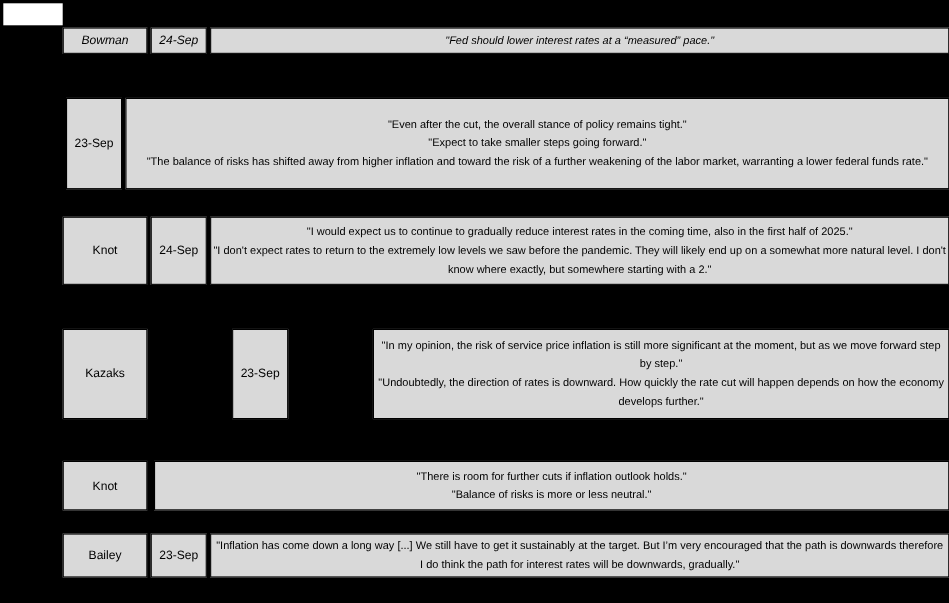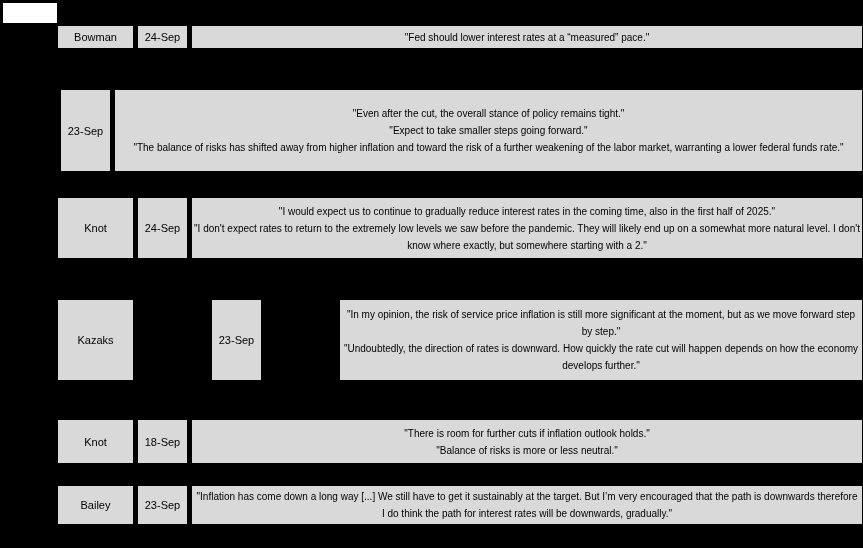--- a/index.html
+++ b/index.html
@@ -26,21 +26,21 @@
     border:1px solid var(--border);
     box-sizing:border-box;
     display:flex;flex-direction:column;align-items:center;justify-content:center;
     text-align:center;
   }
   .cell.name{flex:0 0 77px;font-size:11px;}
   .cell.date{flex:0 0 51px;font-size:11px;text-align:right;}
   .cell.quote{flex:1 1 auto;font-size:10px;line-height:17px;padding:1px 2px;}
   .quote-line{width:100%;}
   
-  .r0{top:25px;height:24px;}
+  .r0{top:25px;height:24px;font-style:italic;}
   .r1{top:89px;height:83px;}
   .r2{top:197px;height:62px;}
   .r3{top:299px;height:82px;gap:37px;}
   .r4{top:419px;height:45px;}
   .r5{top:485px;height:40px;}
 </style>
 </head>
 <body>
 
 <div class="corner-box"></div>
@@ -84,21 +84,20 @@
   <div class="gap"></div>
   <div class="cell quote">
     <div class="quote-line">"In my opinion, the risk of service price inflation is still more significant at the moment, but as we move forward step by step."</div>
     <div class="quote-line">"Undoubtedly, the direction of rates is downward. How quickly the rate cut will happen depends on how the economy develops further."</div>
   </div>
 </div>
 
 <div class="row r4">
   <div class="cell name">Knot</div>
   <div class="gap"></div>
-  <div class="cell date">18-Sep</div>
   <div class="gap"></div>
   <div class="cell quote">
     <div class="quote-line">"There is room for further cuts if inflation outlook holds."</div>
     <div class="quote-line">"Balance of risks is more or less neutral."</div>
   </div>
 </div>
 
 <div class="row r5">
   <div class="cell name">Bailey</div>
   <div class="gap"></div>

